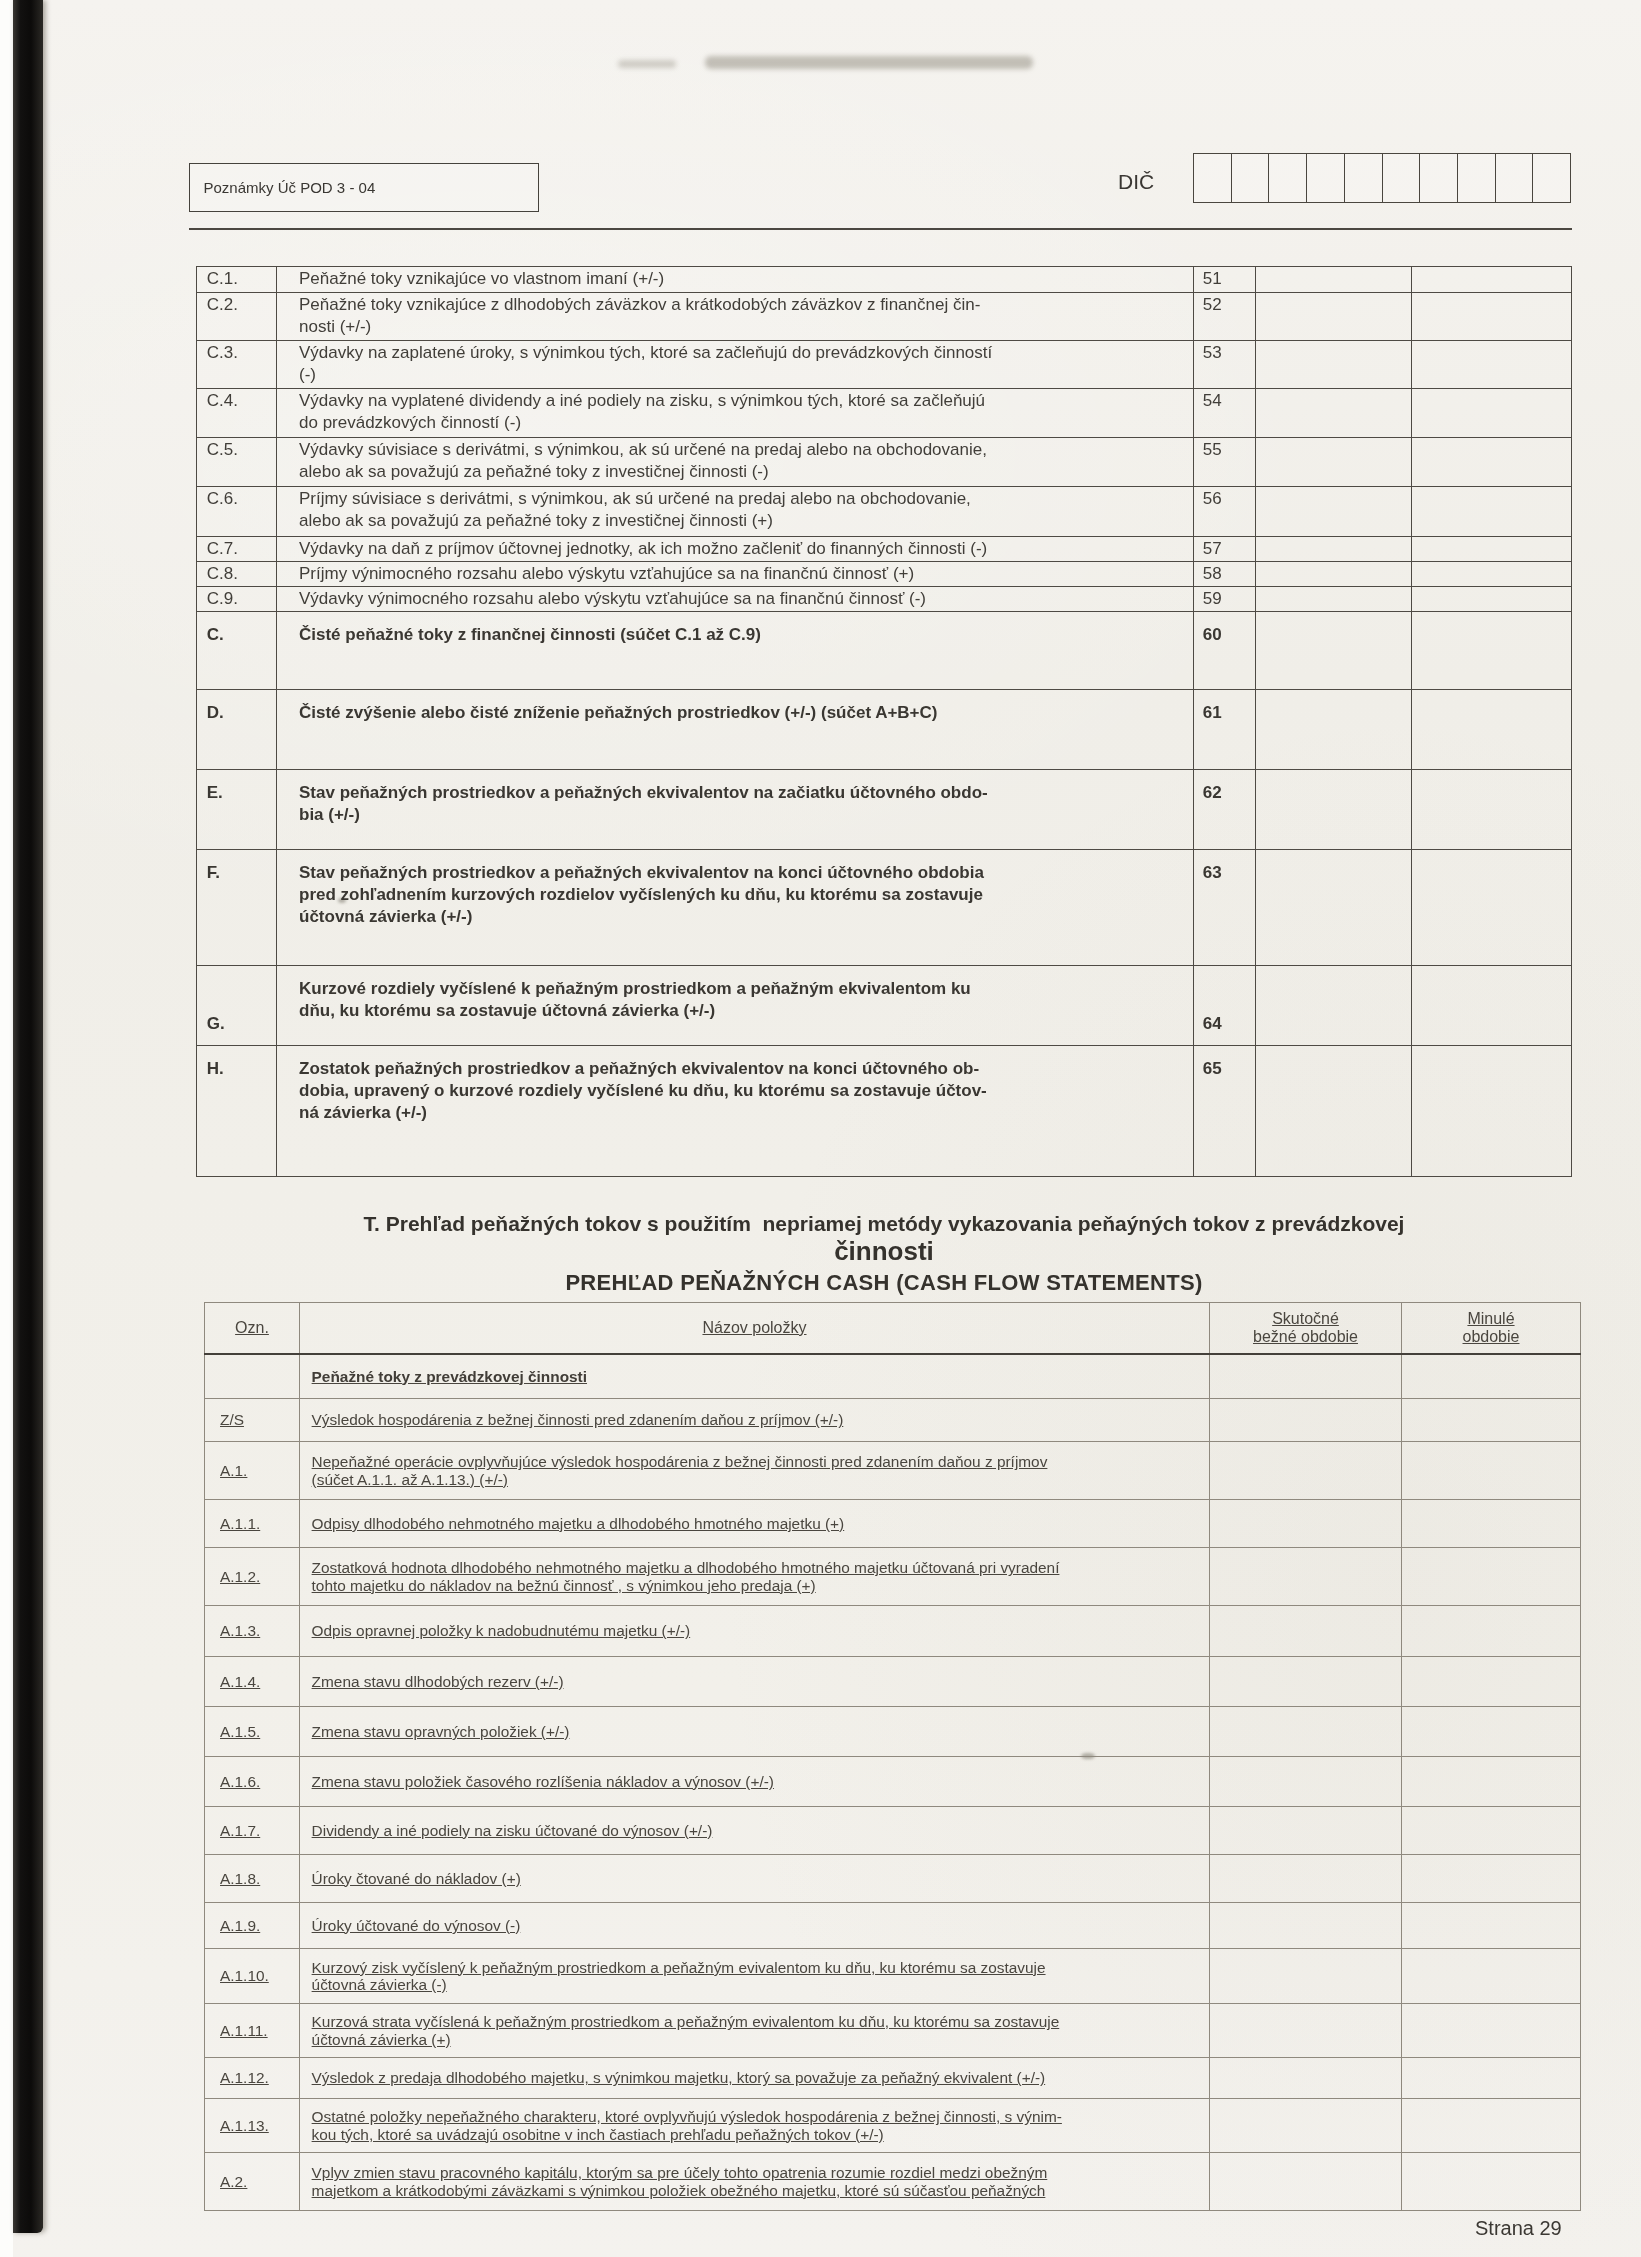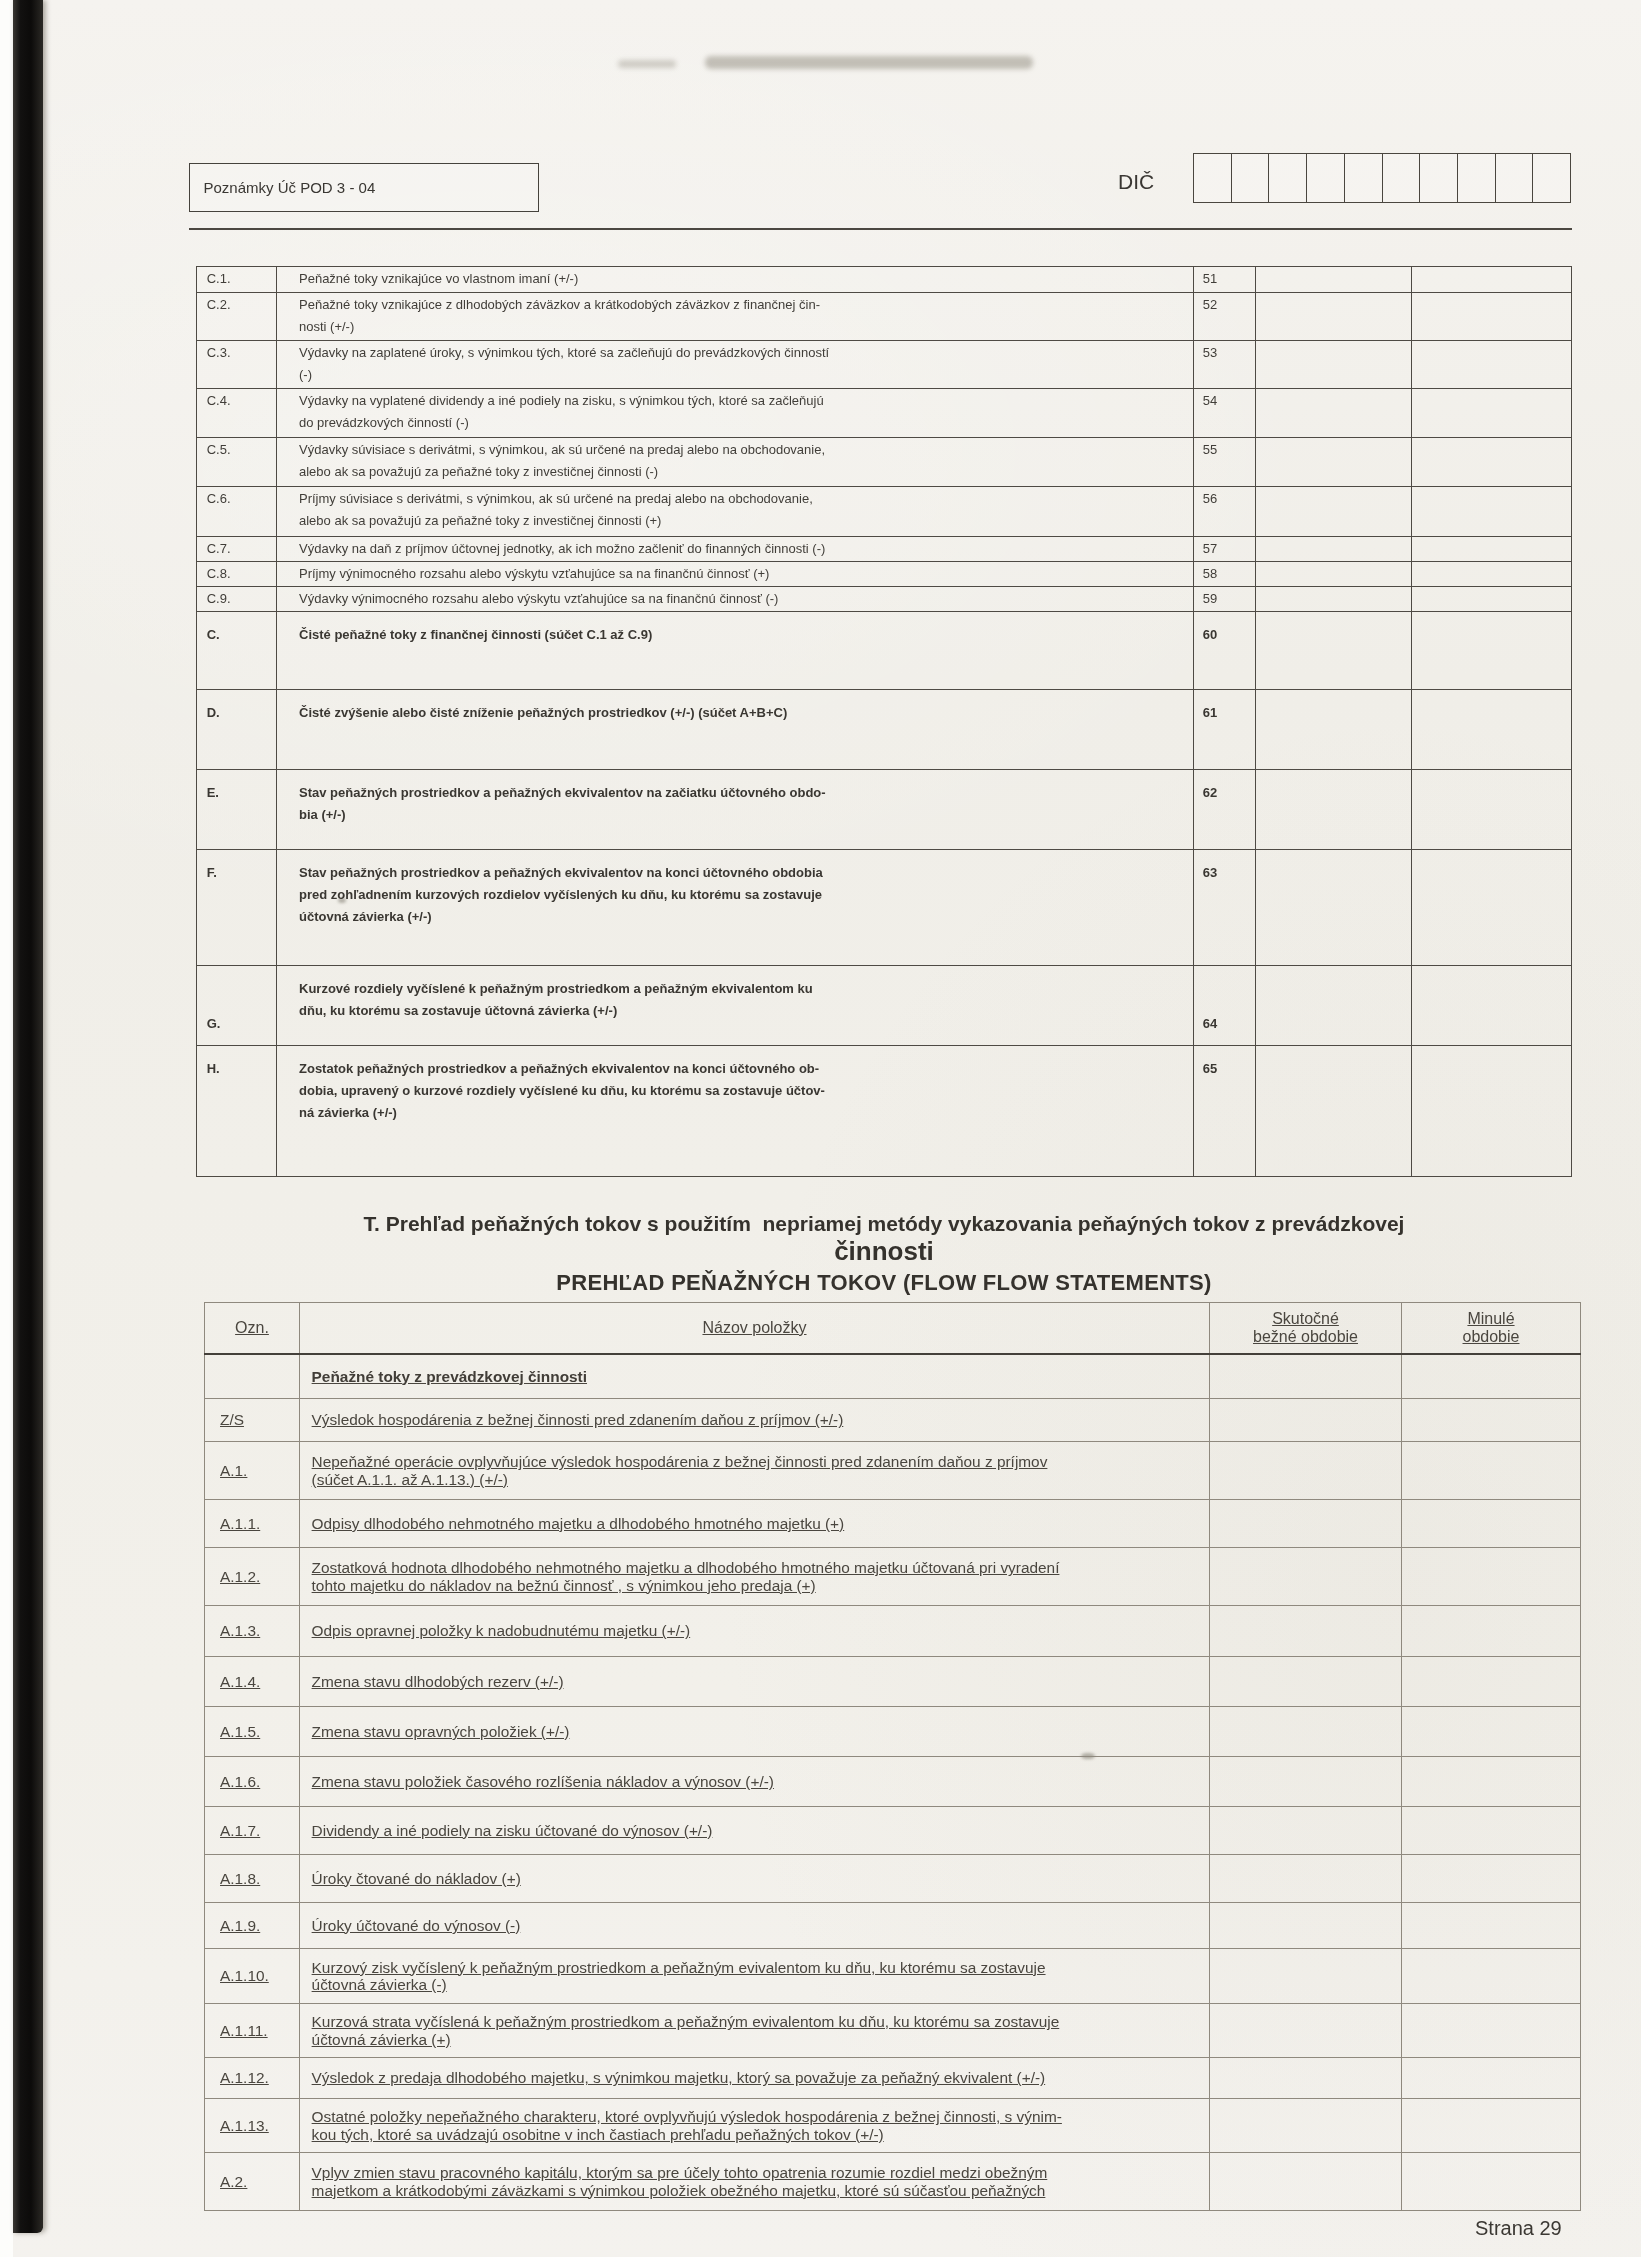--- a/index.html
+++ b/index.html
@@ -42,21 +42,21 @@
   }
   .dic-cell { flex:1; border-left:1.9px solid #4a463f; }
   .dic-cell:first-child { border-left:none; }
 
   .top-rule { position:absolute; left:189px; top:228px; width:1383px; height:2.3px; background:#4b4741; }
 
   
   .t1 {
     position:absolute; left:196px; top:266px; width:1376px;
     border-collapse:collapse; table-layout:fixed;
-    color:#413e39; font-size:13px; line-height:22px;
+    color:#413e39; font-size:17px; line-height:22px;
   }
   .t1 td { border:1.5px solid #4e4a44; vertical-align:top; padding:1px 5.8px; }
   .t1 td.desc { white-space:pre-wrap; padding-left:22px; padding-right:11.6px; }
   .t1 td.ozn { padding-left:9.7px; }
   .t1 td.num { padding-left:8.7px; }
   .t1 tr.summary td { font-weight:700; color:#3a3732; }
   .t1 tr.summary td.desc, .t1 tr.summary td.ozn, .t1 tr.summary td.num { padding-top:11.6px; }
   .t1 tbody tr:nth-child(1){height:26px}.t1 tbody tr:nth-child(2){height:48px}
   .t1 tbody tr:nth-child(3){height:48px}.t1 tbody tr:nth-child(4){height:49px}
   .t1 tbody tr:nth-child(5){height:49px}.t1 tbody tr:nth-child(6){height:50px}
@@ -272,21 +272,21 @@
           <td class="num">65</td>
           <td class="val"></td>
           <td class="val"></td>
         </tr>
       </tbody>
   </table>
 
   <div class="section-title">
     <div class="l1">T. Prehľad peňažných tokov s použitím  nepriamej metódy vykazovania peňaýných tokov z prevádzkovej</div>
     <div class="l2">činnosti</div>
-    <div class="l3">PREHĽAD PEŇAŽNÝCH TOKOV (FLOW FLOW STATEMENTS)</div>
+    <div class="l3">PREHĽAD PEŇAŽNÝCH CASH (CASH FLOW STATEMENTS)</div>
   </div>
 
   <table class="t2">
     <colgroup>
       <col style="width:95px">
         <col style="width:910px">
         <col style="width:192px">
         <col style="width:179px">
     </colgroup>
     <thead>

